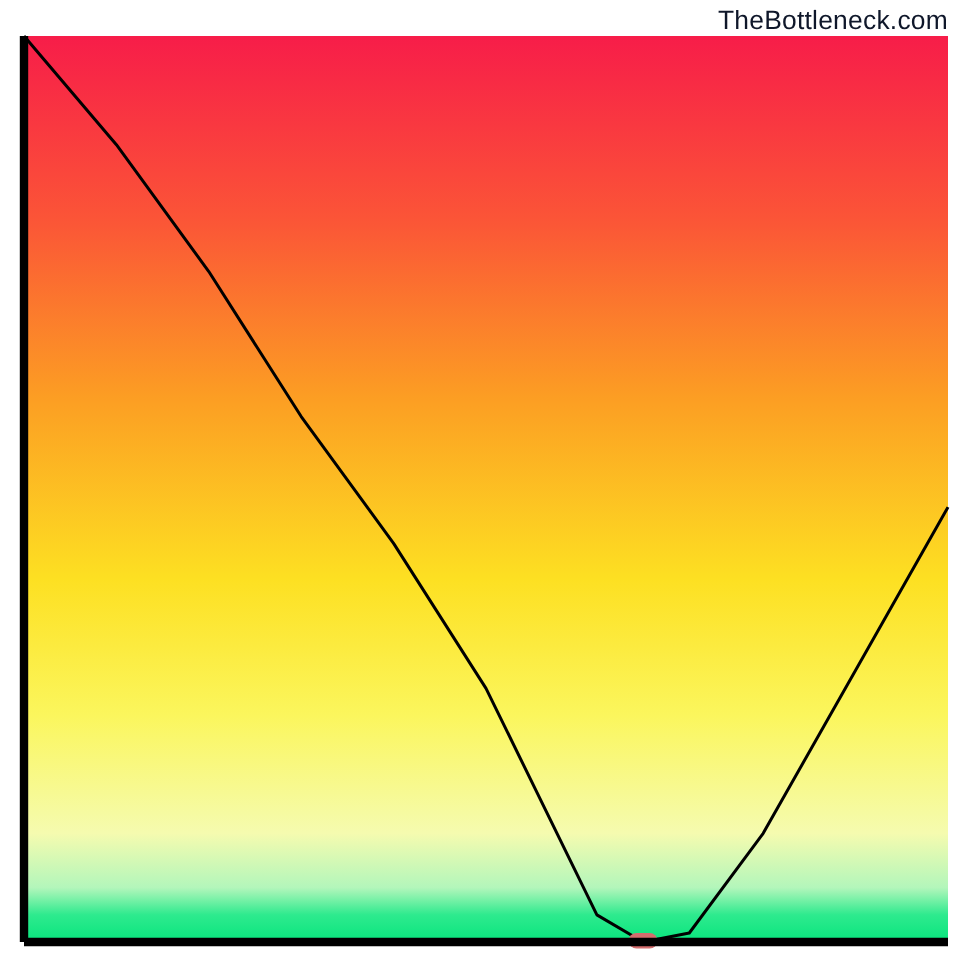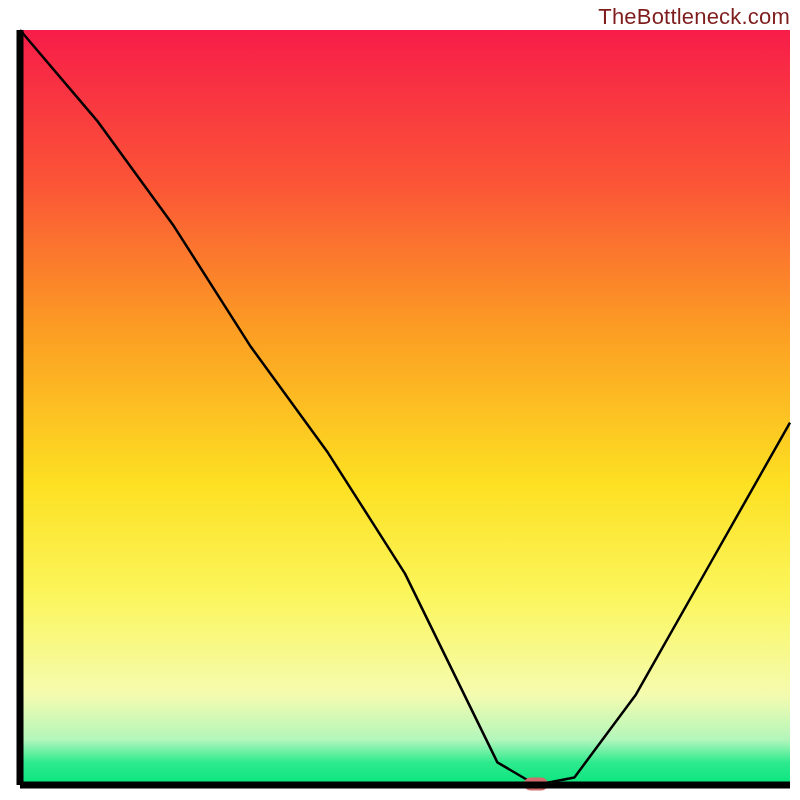--- a/index.html
+++ b/index.html
@@ -15,21 +15,21 @@
     position: relative;
     width: 800px;
     height: 800px;
   }
   .watermark {
     position: absolute;
     top: 4px;
     right: 10px;
     font-size: 22px;
     font-weight: 500;
-    color: #7f1d1d;
+    color: #0f172a;
     letter-spacing: 0.2px;
     z-index: 10;
   }
   svg {
     position: absolute;
     top: 0;
     left: 0;
   }
 </style>
 </head>

